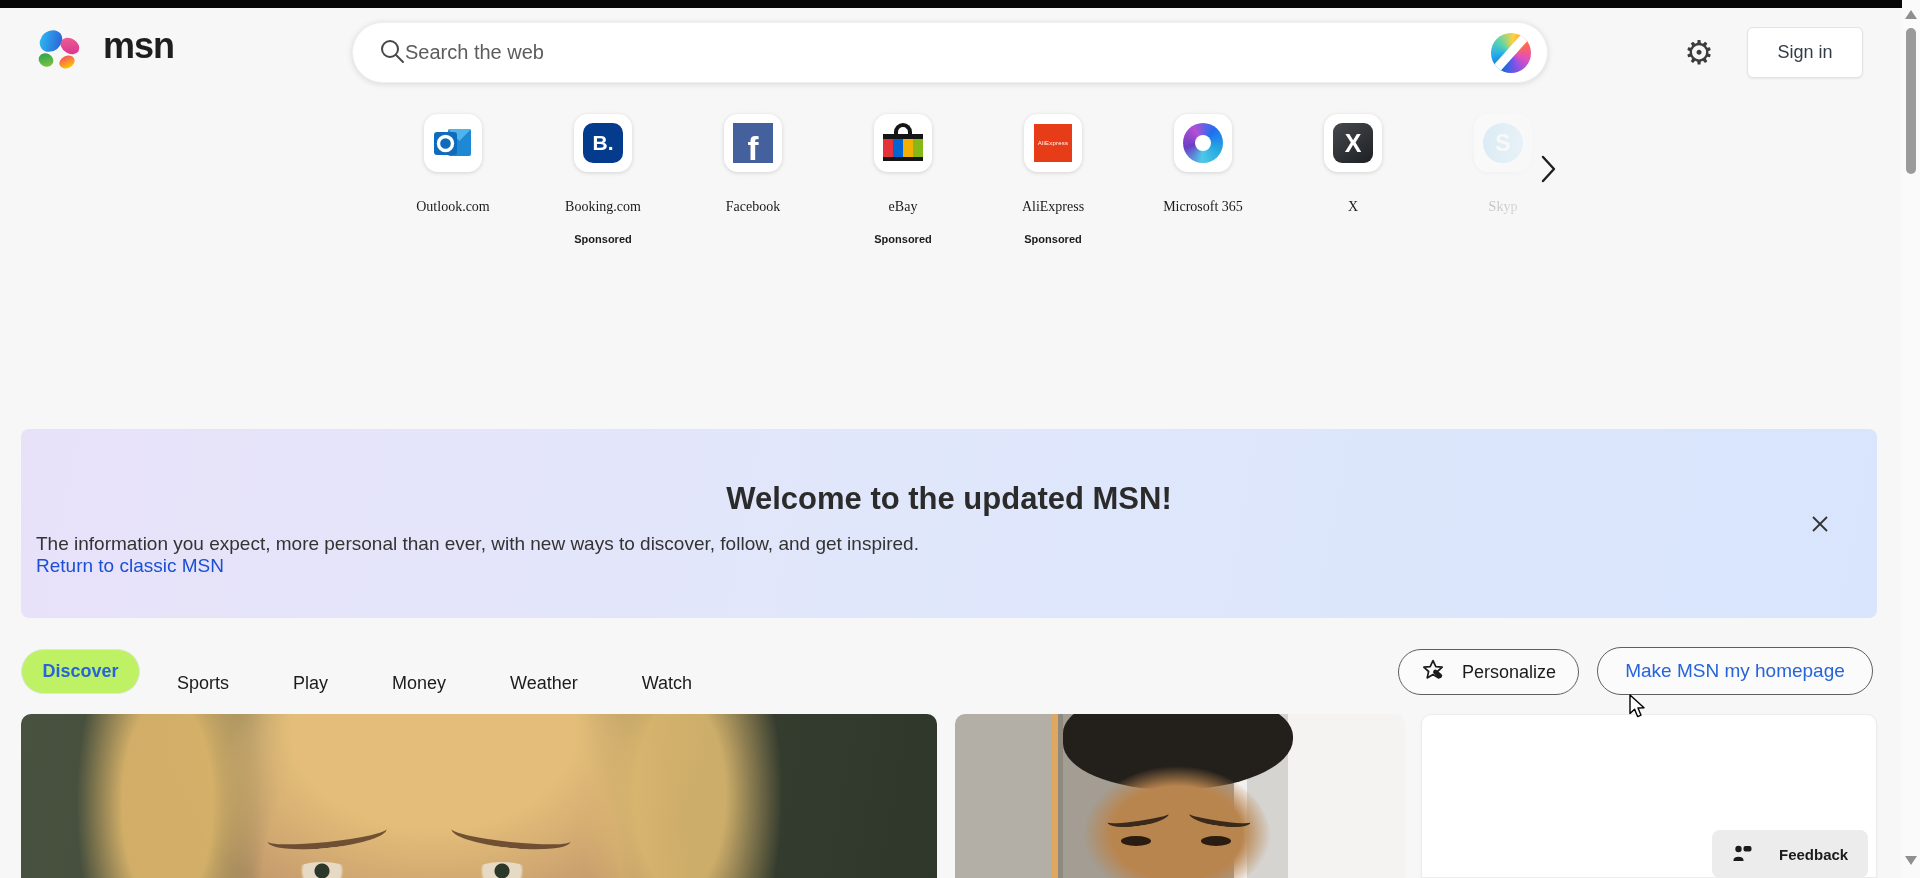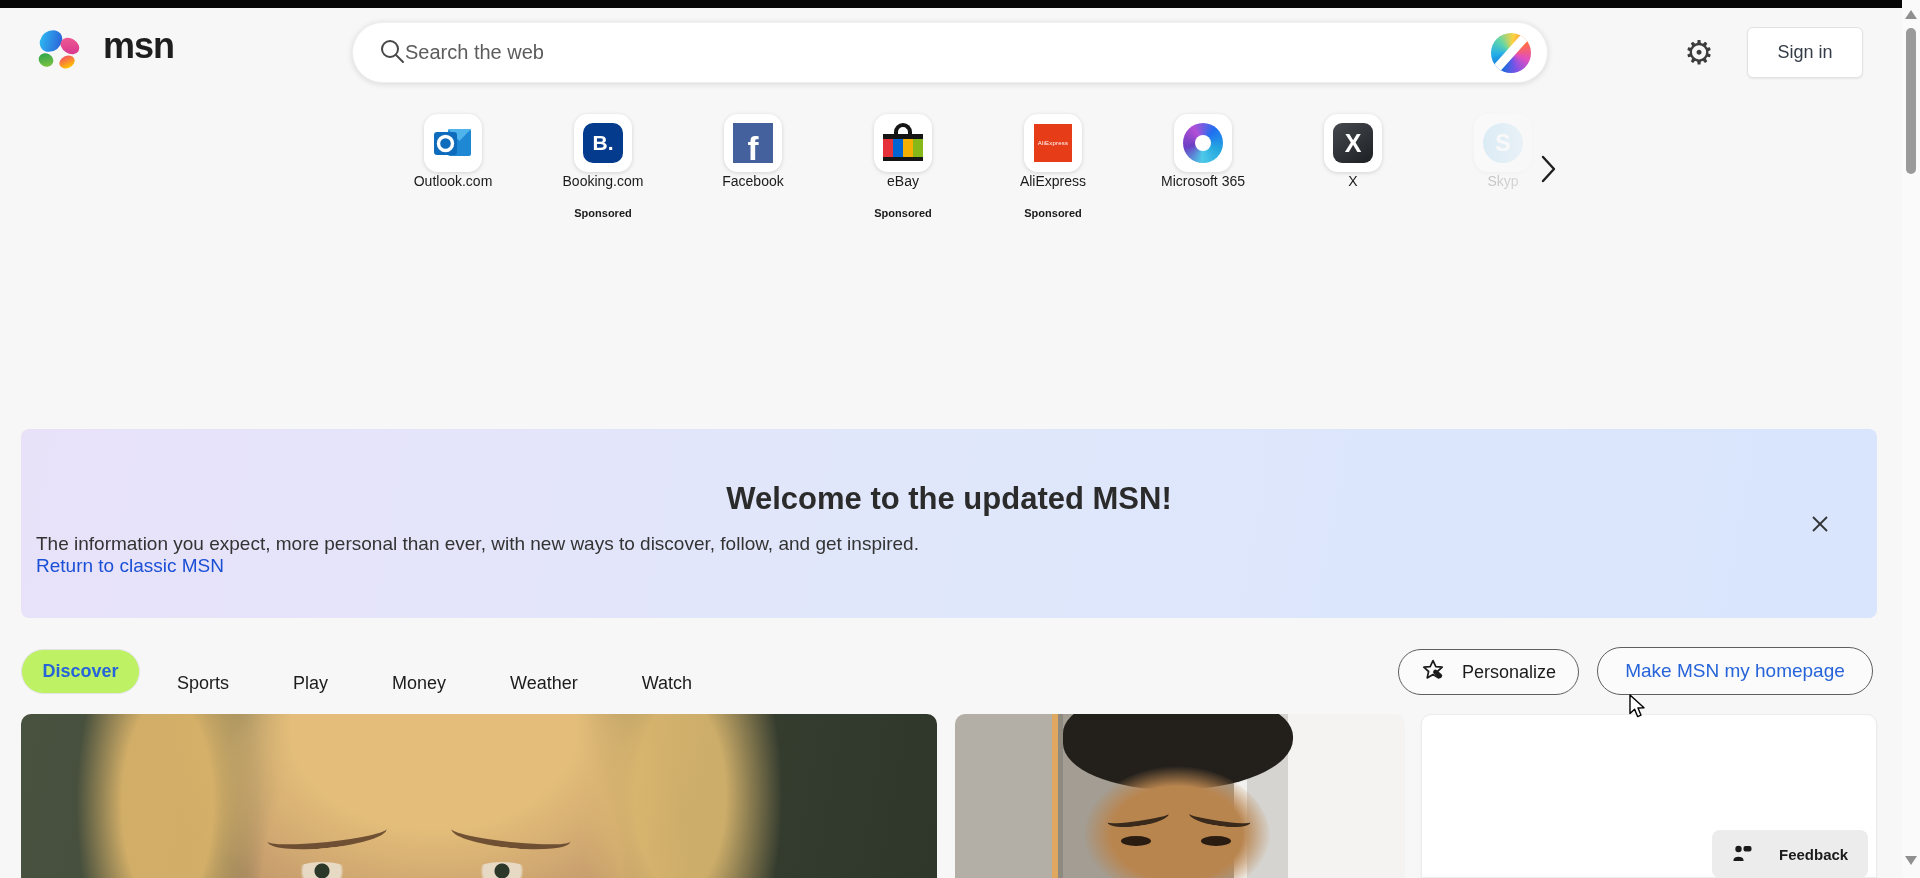--- a/index.html
+++ b/index.html
@@ -29,21 +29,21 @@
     justify-content:center; font-size:33px; color:#3c3c3c; cursor:default; }
   .signin-btn { position:absolute; left:1741px; top:27px; width:116px; height:51px; background:#fff;
     border:1px solid #e2e2e2; border-radius:6px; box-shadow:0 1px 2px rgba(0,0,0,.07);
     font-size:18px; color:#333c47; display:flex; align-items:center; justify-content:center;margin-left:6px; }
 
   
   .quicklinks { position:absolute; left:378px; top:114px; display:flex; }
   .ql-item { width:150px; display:flex; flex-direction:column; align-items:center; }
   .ql-card { width:58px; height:58px; background:#fff; border-radius:14px; box-shadow:0 1px 4px rgba(0,0,0,.15);
     display:flex; align-items:center; justify-content:center; }
-  .ql-label { margin-top:1px; font-size:14px; color:#1b1b1b; }
+  .ql-label { margin-top:27px; font-size:14px; color:#1b1b1b;font-family:Liberation Serif, serif; }
   .ql-sponsored { margin-top:18px; font-size:11px; font-weight:700; color:#1b1b1b; min-height:13px; }
   .ql-item.faded { opacity:.5; }
 
   
   .icon-booking { width:40px; height:40px; border-radius:10px; background:#053b8c; color:#fff; font-size:21px;
     font-weight:700; display:flex; align-items:center; justify-content:center; }
   .icon-facebook { width:40px; height:40px; background:#44619d; color:#fff; display:flex; align-items:flex-end;
     justify-content:center; font-size:33px; font-weight:700; overflow:hidden; line-height:.88; }
   .icon-ebay { position:relative; width:44px; height:44px; }
   .icon-ebay .handle { position:absolute; left:13px; top:2px; width:18px; height:13px; border:4px solid #151515;

